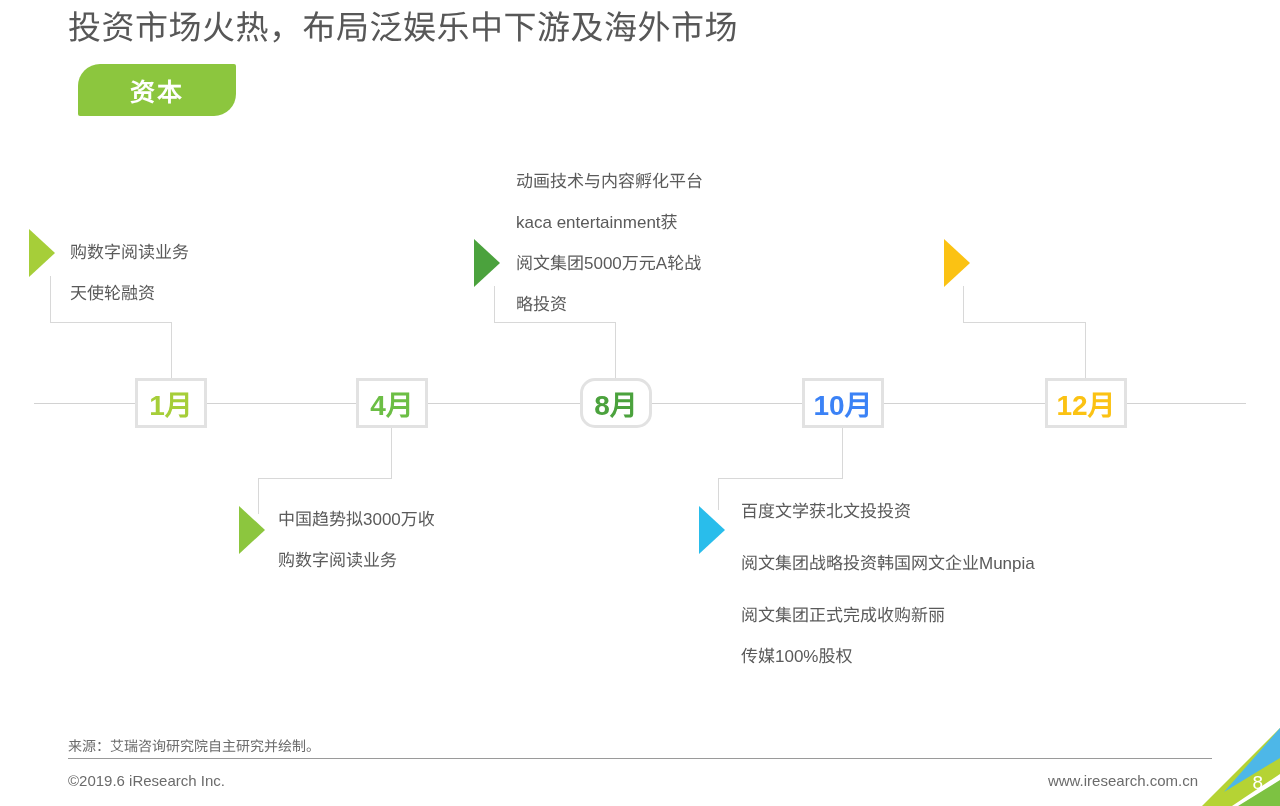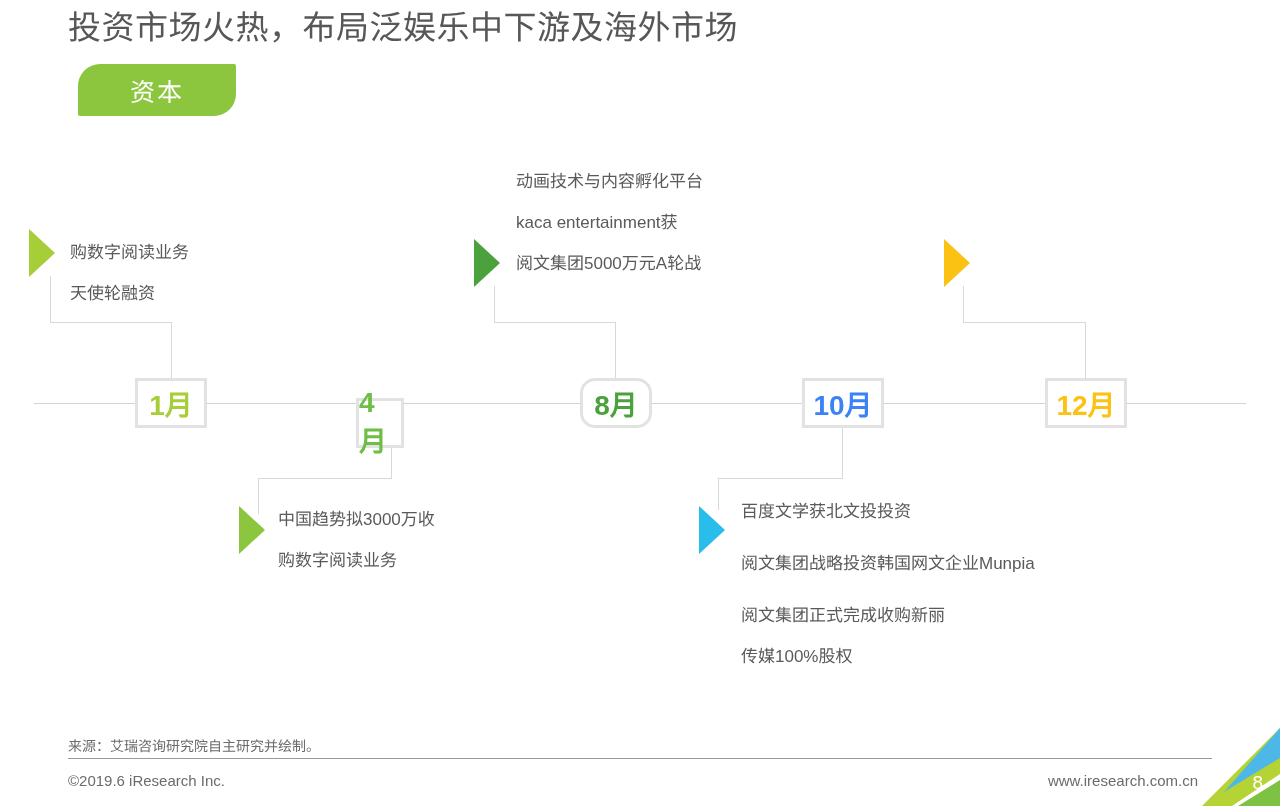--- a/index.html
+++ b/index.html
@@ -41,21 +41,21 @@
     top: 64px;
     width: 158px;
     height: 52px;
     background: #8cc63e;
     border-top-left-radius: 22px;
     border-bottom-right-radius: 22px;
     border-top-right-radius: 2px;
     border-bottom-left-radius: 2px;
     color: #ffffff;
     font-size: 25px;
-    font-weight: normal;
+    font-weight: bold;
     display: flex;
     align-items: center;
     justify-content: center;
     letter-spacing: 2px;
   }
 
   
   .axis-line {
     position: absolute;
     left: 34px;
@@ -192,21 +192,21 @@
   <div class="conn h" style="left:718px; top:478px; width:125px;"></div>
   <div class="conn v" style="left:718px; top:478px; height:32px;"></div>
 
   <div class="conn v" style="left:963px; top:286px; height:36px;"></div>
   <div class="conn h" style="left:963px; top:322px; width:122px;"></div>
   <div class="conn v" style="left:1085px; top:322px; height:56px;"></div>
 
   <div class="month-box" style="left:135px; width:72px;">
     <span style="color:#a6ce39;">1月</span>
   </div>
-  <div class="month-box" style="left:356px; width:48px;margin-top:20px;">
+  <div class="month-box" style="left:356px; width:72px;">
     <span style="color:#6cbe45;">4月</span>
   </div>
   <div class="month-box" style="left:580px; width:72px;border-radius:15px;">
     <span style="color:#4ba23d;">8月</span>
   </div>
   <div class="month-box" style="left:802px; width:82px;">
     <span style="color:#3b82f6;">10月</span>
   </div>
   <div class="month-box" style="left:1045px; width:82px;">
     <span style="color:#fbc213;">12月</span>
@@ -222,20 +222,21 @@
   <div class="event-text" style="left:278px; top:499px;">
     <span class="ln">中国趋势拟3000万收</span>
     <span class="ln">购数字阅读业务</span>
   </div>
 
   <div class="marker" style="left:474px; top:239px; border-left:26px solid #4ba23d;"></div>
   <div class="event-text" style="left:516px; top:161px;">
     <span class="ln">动画技术与内容孵化平台</span>
     <span class="ln">kaca entertainment获</span>
     <span class="ln">阅文集团5000万元A轮战</span>
+    <span class="ln">略投资</span>
   </div>
 
   <div class="marker" style="left:699px; top:506px; border-left:26px solid #29bdeb;"></div>
   <div class="event-text para" style="left:741px; top:491px;">
     <span class="ln">百度文学获北文投投资</span>
     <span class="gap"></span>
     <span class="ln">阅文集团战略投资韩国网文企业Munpia</span>
     <span class="gap"></span>
     <span class="ln">阅文集团正式完成收购新丽</span>
     <span class="ln">传媒100%股权</span>

